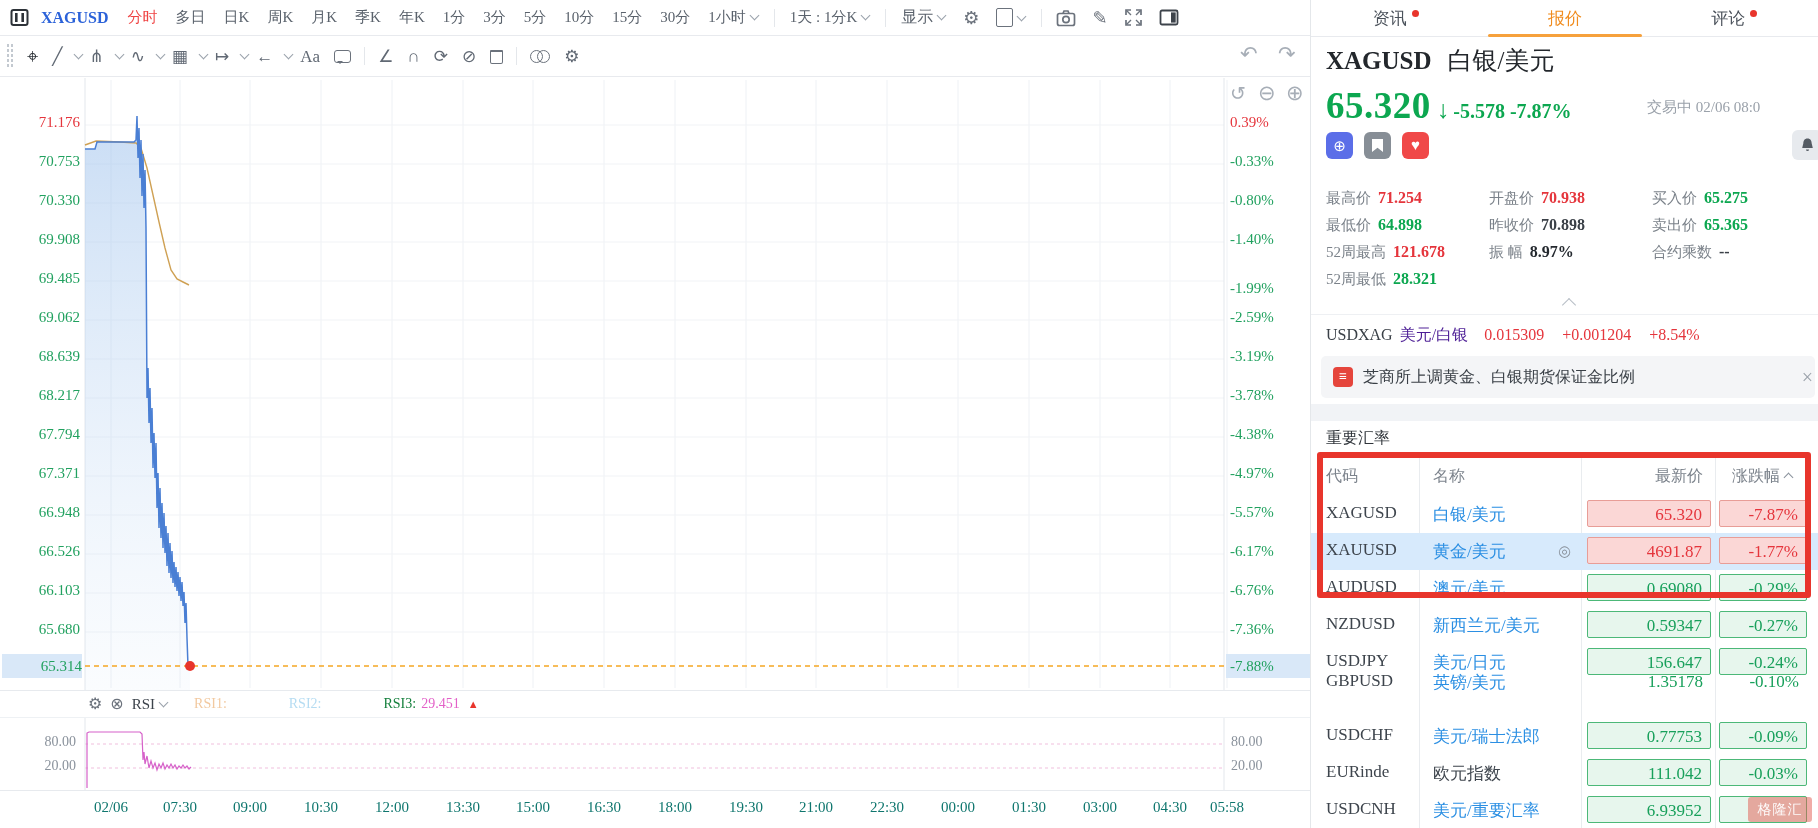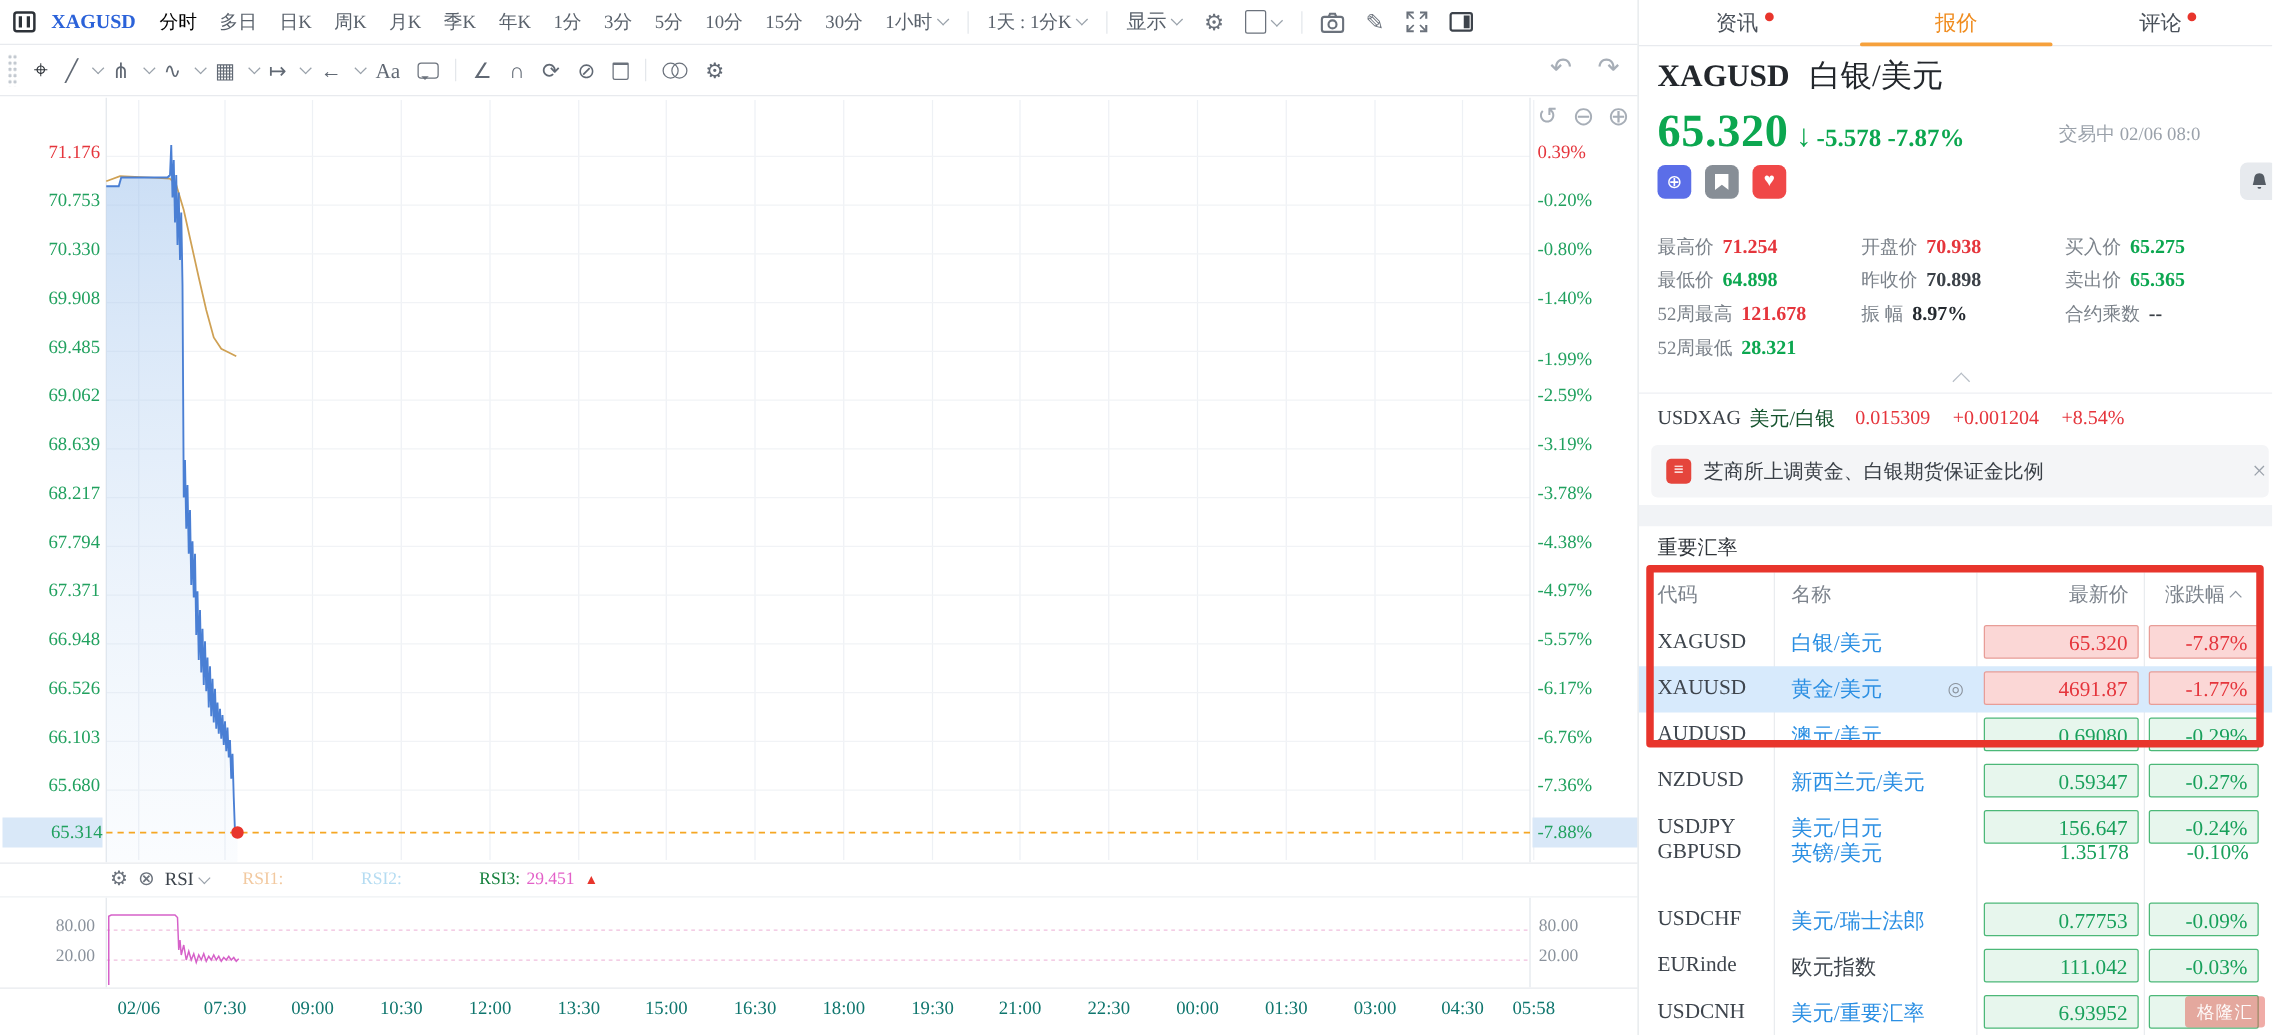--- a/index.html
+++ b/index.html
@@ -3,21 +3,21 @@
 <meta charset="utf-8">
 <style>
   html,body{margin:0;padding:0;background:#fff;}
   .app{position:relative;width:1818px;height:828px;overflow:hidden;background:#fff;
        font-family:Liberation Serif, serif;color:#3a4047;-webkit-font-smoothing:antialiased;}
   .abs{position:absolute;}
   
   .toolbar1{left:0;top:0;width:1310px;height:36px;border-bottom:1px solid #e8eaee;
             display:flex;align-items:center;padding-left:10px;box-sizing:border-box;}
   .tb-item{padding:0 9px;font-size:15px;color:#5a626c;white-space:nowrap;cursor:pointer;}
-  .tb-item.active{color:#000000;}
+  .tb-item.active{color:#ef4444;}
   .symbol-link{color:#2b62d9;font-weight:bold;font-size:16px;padding:0 10px;cursor:pointer;}
   .vsep{width:1px;height:18px;background:#e4e7eb;margin:0 6px;}
   .chv{display:inline-block;width:6px;height:6px;border-right:1.6px solid #9aa2ab;
        border-bottom:1.6px solid #9aa2ab;transform:rotate(45deg);margin:0 1px 3px 5px;}
   .chv.up{transform:rotate(-135deg);margin:4px 1px 0 5px;}
   .tb-icon{font-size:18px;color:#6b727c;padding:0 8px;cursor:pointer;line-height:1;}
   .toolbar2{left:0;top:36px;width:1310px;height:41px;border-bottom:1px solid #e8eaee;
             display:flex;align-items:center;padding-left:4px;box-sizing:border-box;}
   .drag-dots{width:8px;height:26px;margin:0 6px 0 2px;
              background:radial-gradient(#c3c9d0 1.1px,transparent 1.2px);background-size:4px 5px;}
@@ -247,21 +247,21 @@
       <div class="axis-label right c-green" style="top: 387px;">68.217</div>
       <div class="axis-label right c-green" style="top: 426px;">67.794</div>
       <div class="axis-label right c-green" style="top: 465px;">67.371</div>
       <div class="axis-label right c-green" style="top: 504px;">66.948</div>
       <div class="axis-label right c-green" style="top: 543px;">66.526</div>
       <div class="axis-label right c-green" style="top: 582px;">66.103</div>
       <div class="axis-label right c-green" style="top: 621px;">65.680</div>
     </div>
   <div id="pct-axis">
       <div class="axis-label pctl c-red" style="top: 114px;">0.39%</div>
-      <div class="axis-label pctl c-green" style="top: 153px;">-0.20%</div>
+      <div class="axis-label pctl c-green" style="top: 153px;">-0.33%</div>
       <div class="axis-label pctl c-green" style="top: 192px;">-0.80%</div>
       <div class="axis-label pctl c-green" style="top: 231px;">-1.40%</div>
       <div class="axis-label pctl c-green" style="top: 280px;">-1.99%</div>
       <div class="axis-label pctl c-green" style="top: 309px;">-2.59%</div>
       <div class="axis-label pctl c-green" style="top: 348px;">-3.19%</div>
       <div class="axis-label pctl c-green" style="top: 387px;">-3.78%</div>
       <div class="axis-label pctl c-green" style="top: 426px;">-4.38%</div>
       <div class="axis-label pctl c-green" style="top: 465px;">-4.97%</div>
       <div class="axis-label pctl c-green" style="top: 504px;">-5.57%</div>
       <div class="axis-label pctl c-green" style="top: 543px;">-6.17%</div>
@@ -380,21 +380,21 @@
         <div class="srow"><span class="lbl">买入价</span><span class="val v-green">65.275</span></div>
         <div class="srow"><span class="lbl">卖出价</span><span class="val v-green">65.365</span></div>
         <div class="srow"><span class="lbl">合约乘数</span><span class="val v-dark">--</span></div>
       </div>
 
     <span class="chv up" style="position:absolute;left:248px;top:296px;border-color:#b7bec6;width:9px;height:9px;"></span>
     <div class="panel-div" style="top:314px;"></div>
 
     <div class="usdxag">
       <span style="color:#3a4047;">USDXAG</span>
-      <span style="color:#14532d;margin-left:7px;">美元/白银</span>
+      <span style="color:#4c1d95;margin-left:7px;">美元/白银</span>
       <span class="v-red" style="margin-left:16px;">0.015309</span>
       <span class="v-red" style="margin-left:18px;">+0.001204</span>
       <span class="v-red" style="margin-left:18px;">+8.54%</span>
     </div>
 
     <div class="news">
       <span class="news-icon">≡</span>
       <span style="font-size:16px;color:#3a4047;">芝商所上调黄金、白银期货保证金比例</span>
       <span class="news-close">×</span>
     </div>

